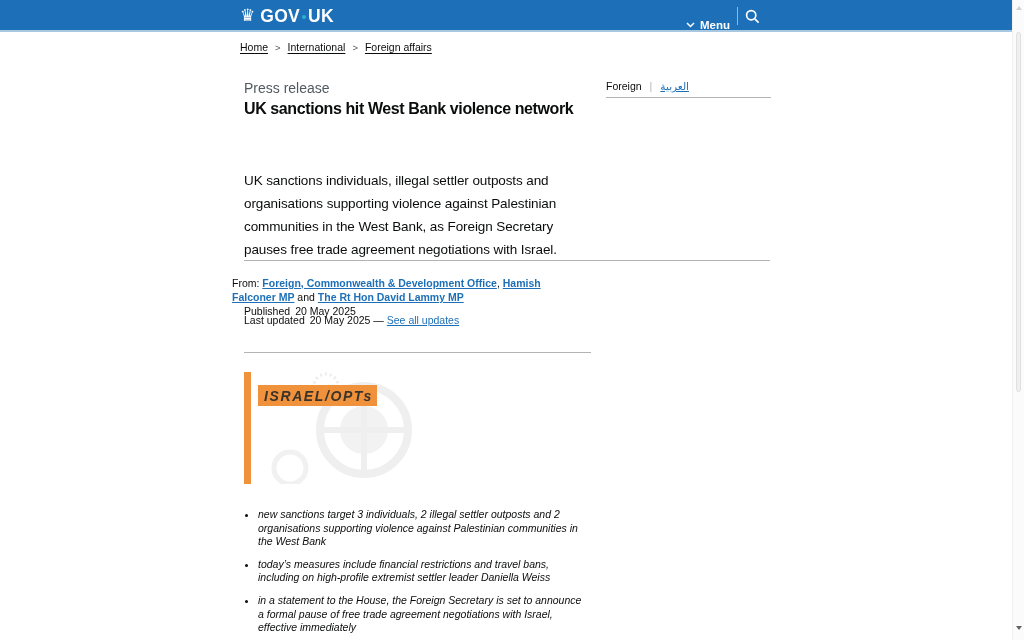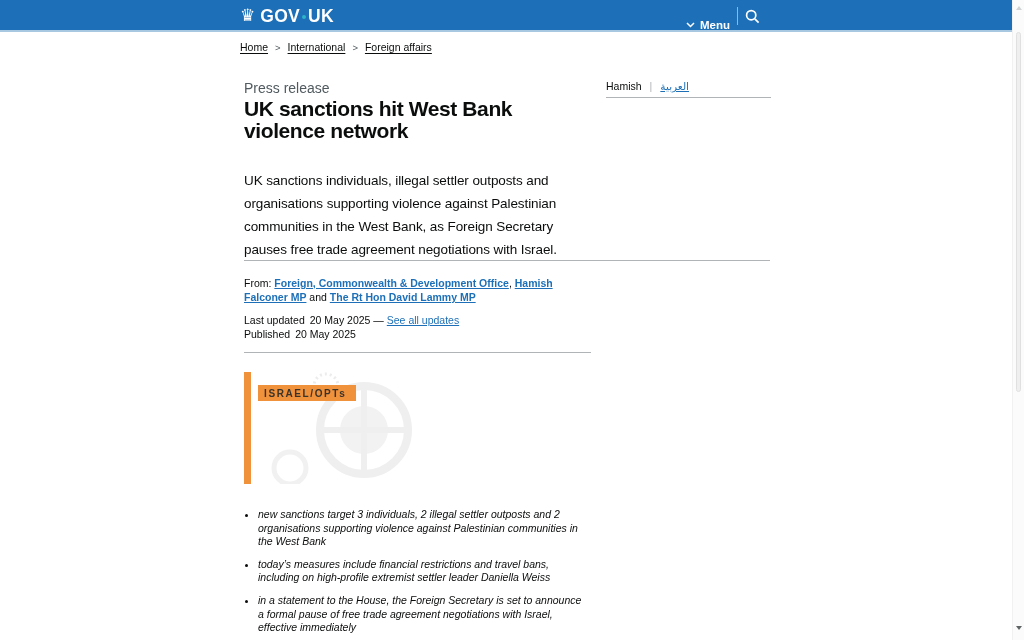--- a/index.html
+++ b/index.html
@@ -40,63 +40,64 @@
     position: absolute; left: 240px; top: 41px;
     display: flex; align-items: center; gap: 7px; font-size: 10.5px;
   }
   .breadcrumb a { color: #0b0c0c; text-decoration: underline; text-underline-offset: 2px; }
   .crumb-sep { color: #505a5f; font-size: 9.5px; }
 
   
   .caption { position: absolute; left: 244px; top: 80px; font-size: 14px; color: #505a5f; }
   .page-title {
     position: absolute; left: 244px; top: 98px; width: 352px;
-    font-size: 21px; line-height: 22px; font-weight: bold; letter-spacing: -0.4px;
+    font-size: 16px; line-height: 22px; font-weight: bold; letter-spacing: -0.4px;
   }
   .lead {
     position: absolute; left: 244px; top: 169px; width: 350px;
     font-size: 13.5px; line-height: 23px; letter-spacing: -0.1px; color: #0b0c0c;
   }
 
   
   .lang-bar {
     position: absolute; left: 606px; top: 80px; width: 165px;
     display: flex; align-items: baseline; gap: 8px; font-size: 10.5px;
   }
   .lang-divider { color: #b1b4b6; }
   .lang-link { color: #1d70b8; text-decoration: underline; }
   .lang-rule { position: absolute; left: 606px; top: 97px; width: 165px; height: 1px; background: #b1b4b6; }
 
   .rule1 { position: absolute; left: 244px; top: 260px; width: 526px; height: 1px; background: #b1b4b6; }
   .rule2 { position: absolute; left: 244px; top: 352px; width: 347px; height: 1px; background: #b1b4b6; }
 
   
   .meta-from {
-    position: absolute; left: 244px; top: 276px; width: 352px;
+    position: absolute; left: 232px; top: 276px; width: 352px;
     font-size: 10.5px; line-height: 14px;
   }
   .meta-from a { color: #1d70b8; font-weight: bold; text-decoration: underline; }
   .meta-row { position: absolute; left: 244px; font-size: 10.5px; }
   .meta-row .meta-value { margin-left: 5px; }
-  .meta-published { top: 305px; margin-top: 23px; }
+  .meta-published { top: 305px; }
   .meta-updated { top: 314px; }
   .updates-link { color: #1d70b8; text-decoration: underline; }
 
   
   .banner {
     position: absolute; left: 244px; top: 372px; width: 173px; height: 112px;
     background: #fff; overflow: hidden;
   }
   .banner-bar { position: absolute; left: 0; top: 0; width: 7px; height: 112px; background: #f0913c; }
   .banner-watermark { position: absolute; left: 20px; top: 0; }
   .banner-tag {
     position: absolute; left: 14px; top: 13px;
     background: #f0913c; color: #3a332a;
-    font-size: 10px; font-weight: bold; letter-spacing: 1.6px;
-    padding: 3px 10px 2px 6px;
+    font-size: 14px; font-weight: bold; letter-spacing: 1.6px;
+    padding: 3px 4px 2px 6px;
+    font-style: italic;
   }
   .banner-headline {
     position: absolute; left: 14px; top: 31px;
     font-size: 16.5px; line-height: 17px; font-weight: bold;
     letter-spacing: .3px; color: #20242c;
   }
 
   
   .bullets {
     position: absolute; left: 244px; top: 508px; width: 346px;
@@ -157,21 +158,21 @@
   <span class="crumb-sep">&gt;</span>
   <a>International</a>
   <span class="crumb-sep">&gt;</span>
   <a>Foreign affairs</a>
 </nav>
 
 <p class="caption">Press release</p>
 <h1 class="page-title">UK sanctions hit West Bank violence network</h1>
 
 <div class="lang-bar">
-  <span>Hamish</span>
+  <span>Foreign</span>
   <span class="lang-divider">|</span>
   <a class="lang-link">العربية</a>
 </div>
 <div class="lang-rule"></div>
 
 <p class="lead">UK sanctions individuals, illegal settler outposts and organisations supporting violence against Palestinian communities in the West Bank, as Foreign Secretary pauses free trade agreement negotiations with Israel.</p>
 
 <div class="rule1"></div>
 
 <p class="meta-from">

